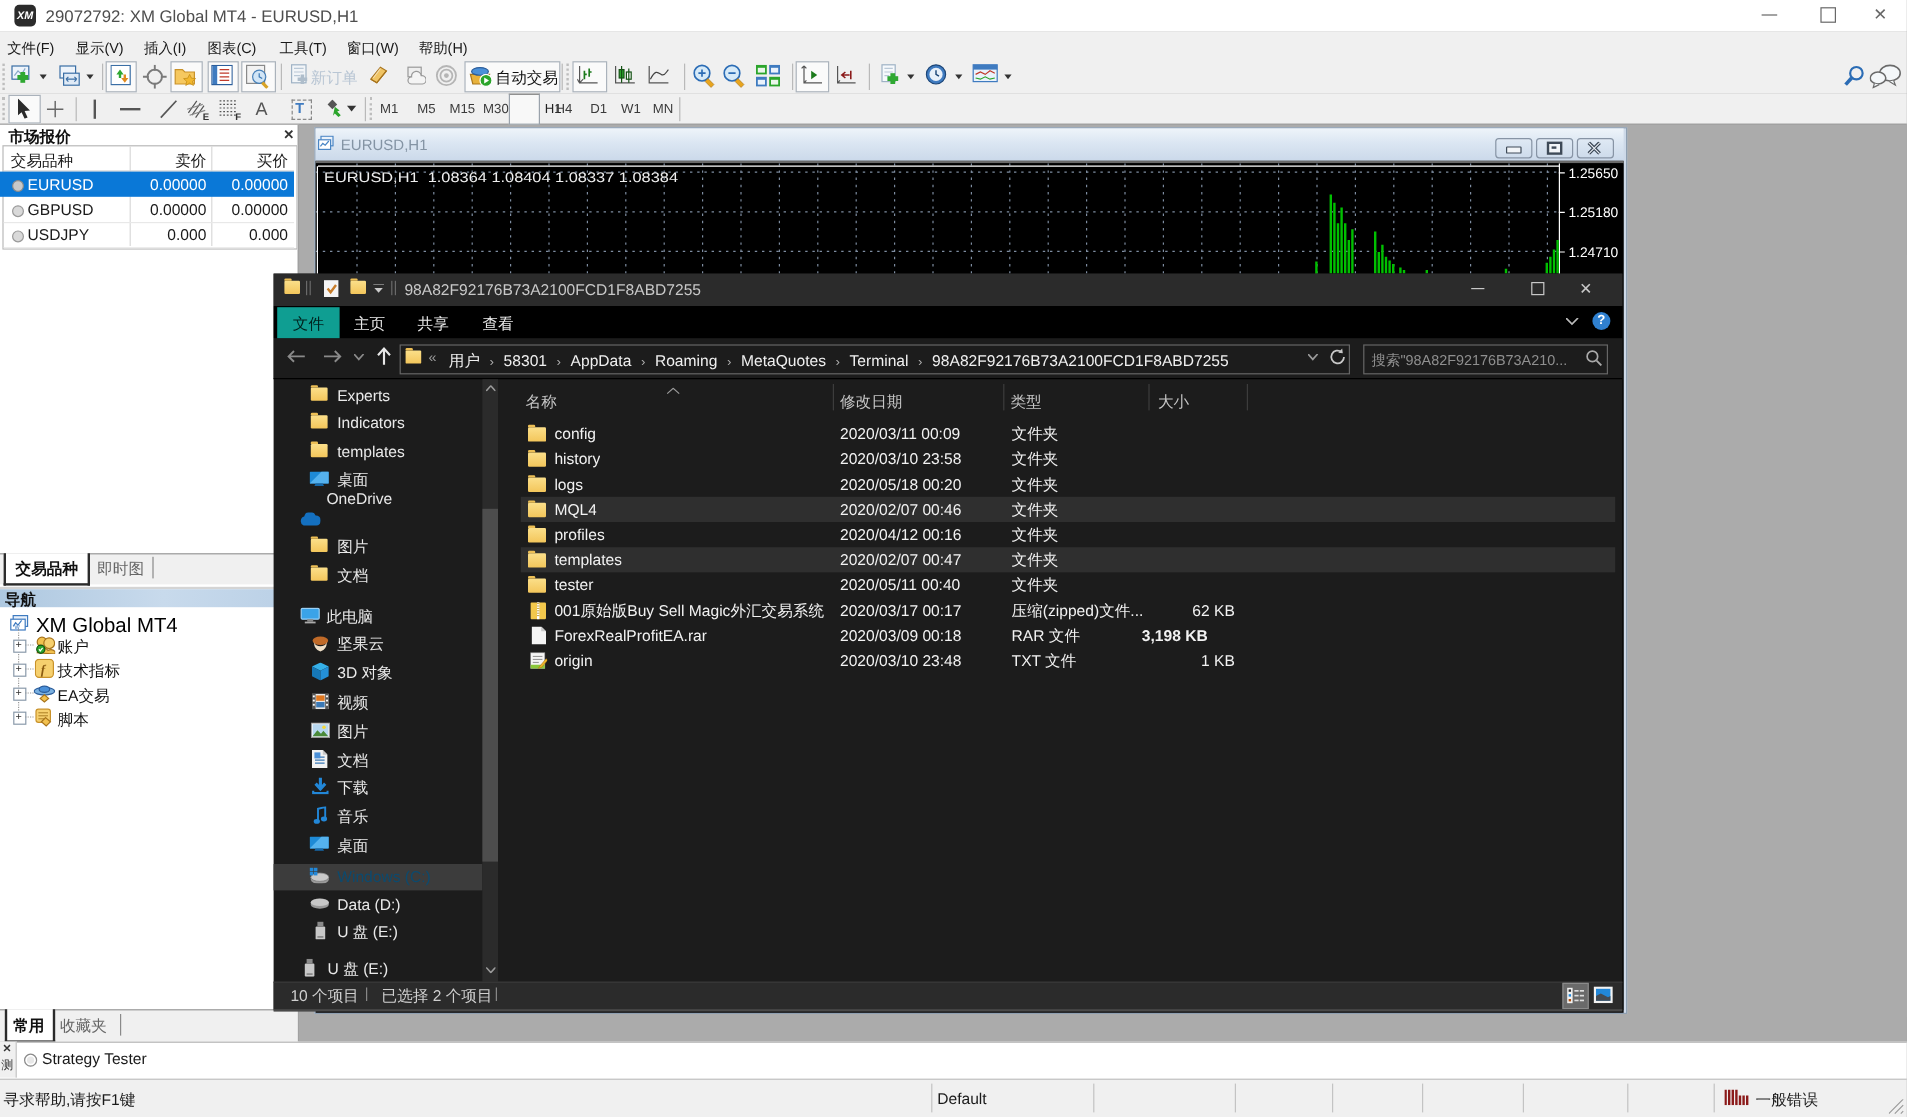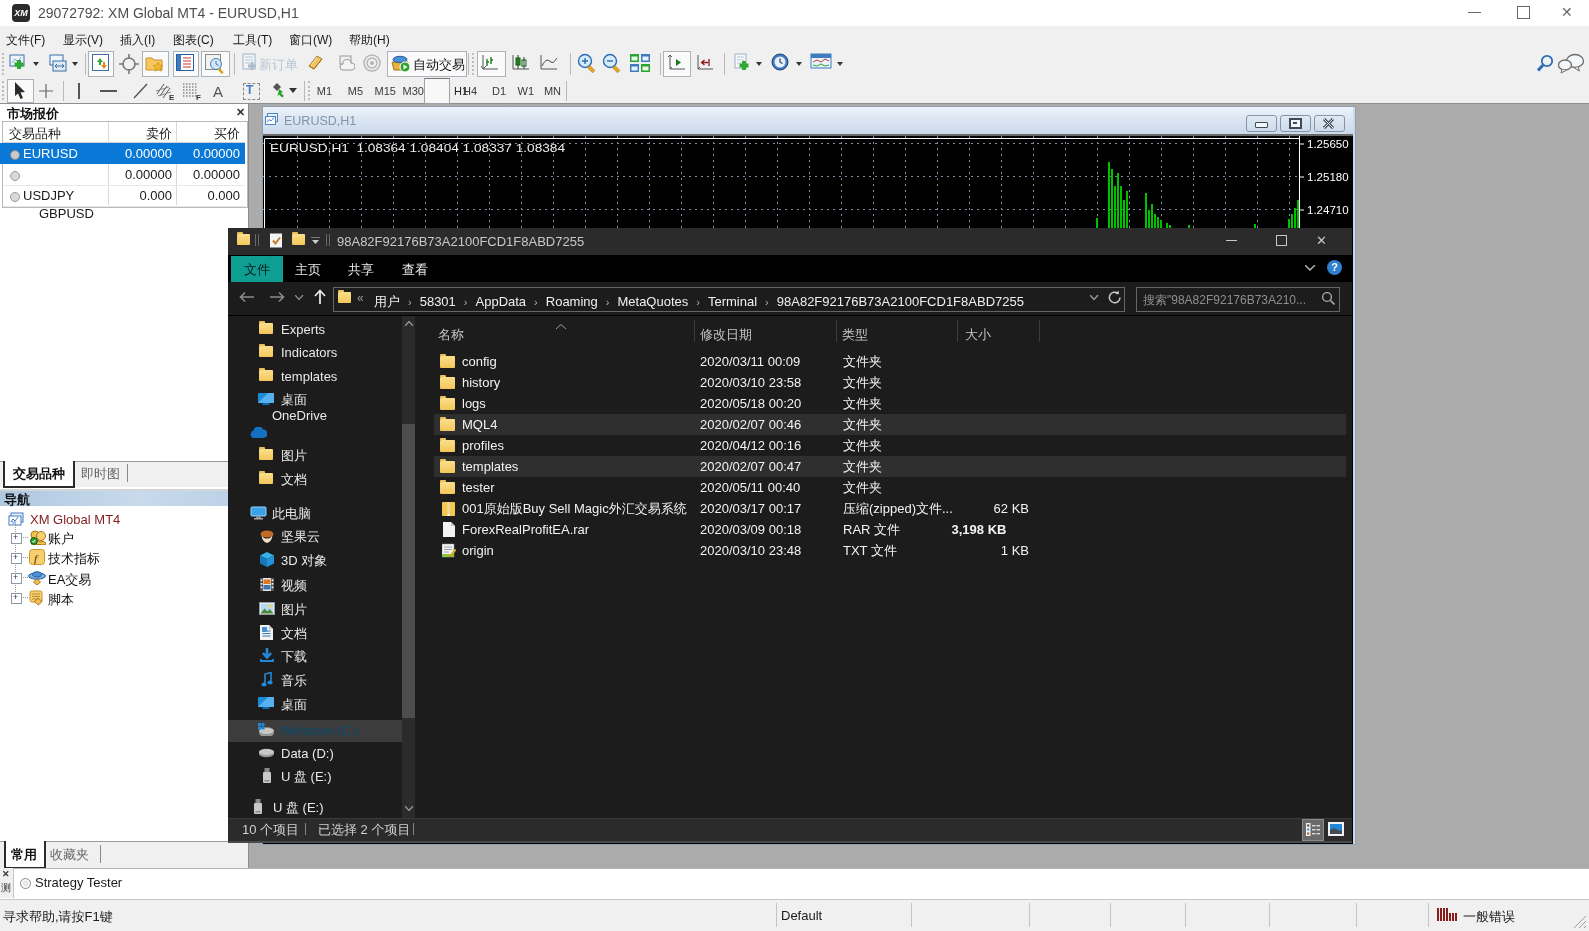--- a/index.html
+++ b/index.html
@@ -255,21 +255,21 @@
 <div class="abs" style="left:144px;top:125px;width:28px;font-size:13px;color:#1a1a1a;text-align:right;">卖价</div>
 <div class="abs" style="left:212px;top:125px;width:28px;font-size:13px;color:#1a1a1a;text-align:right;">买价</div>
 <div class="mrow" style="left:0;top:143px;width:245px;background:#0a78d7;color:#fff;">
   <span class="abs" style="left:10px;top:7px;width:8px;height:8px;border-radius:50%;background:#c9c9c9;border:1px solid #8a8a8a;"></span>
   <span class="abs" style="left:23px;">EURUSD</span>
     <span class="abs" style="left:100px;width:72px;text-align:right;">0.00000</span>
     <span class="abs" style="left:168px;width:72px;text-align:right;">0.00000</span>
 </div>
 <div class="mrow" style="left:3px;top:164px;width:242px;border-bottom:1px solid #e8e8e8;">
   <span class="abs" style="left:7px;top:7px;width:8px;height:8px;border-radius:50%;background:#d9d9d9;border:1px solid #9a9a9a;"></span>
-  <span class="abs" style="left:36px;margin-top:39px;">GBPUSD</span>
+  <span class="abs" style="left:20px;">GBPUSD</span>
     <span class="abs" style="left:97px;width:72px;text-align:right;">0.00000</span>
     <span class="abs" style="left:165px;width:72px;text-align:right;">0.00000</span>
 </div>
 <div class="mrow" style="left:3px;top:185px;width:242px;border-bottom:1px solid #e8e8e8;">
   <span class="abs" style="left:7px;top:7px;width:8px;height:8px;border-radius:50%;background:#d9d9d9;border:1px solid #9a9a9a;"></span>
   <span class="abs" style="left:20px;">USDJPY</span>
     <span class="abs" style="left:97px;width:72px;text-align:right;">0.000</span>
     <span class="abs" style="left:165px;width:72px;text-align:right;">0.000</span>
 </div>
 
@@ -282,21 +282,21 @@
 
 <div class="abs" style="left:0;top:489px;width:248px;height:2px;background:#d4d4d4;"></div>
 <div class="abs" style="left:0;top:491px;width:248px;height:15px;background:linear-gradient(90deg,#aec8e0 0%,#c8daec 55%,#bad0e6 100%);"></div>
 <div class="abs" style="left:4px;top:491px;font-size:13px;font-weight:bold;color:#111;">导航</div>
 <svg class="abs" style="left:8px;top:512px;" width="16" height="14">
     <rect x="3" y="1" width="12" height="9" fill="#eaf2fb" stroke="#3f7bc0"></rect>
     <rect x="1" y="4" width="12" height="9" fill="#fff" stroke="#3f7bc0"></rect>
     <path d="M3 10 l2-3 2 2 3-4" stroke="#3f7bc0" fill="none"></path>
     <text x="4" y="12" font-size="6" fill="#3f7bc0">w</text>
   </svg>
-<div class="abs" style="left:30px;top:512px;font-size:13px;color:#7f1d1d;">XM Global MT4</div>
+<div class="abs" style="left:30px;top:512px;font-size:17px;color:#000000;">XM Global MT4</div>
 <div class="abs" style="left:15px;top:524px;width:1px;height:68px;border-left:1px dotted #9a9a9a;"></div>
 <div class="abs" style="left:11px;top:533px;width:9px;height:9px;background:#fff;border:1px solid #8a9aaa;"></div>
 <div class="abs" style="left:13px;top:531.5px;font-size:9px;color:#333;">+</div>
 <div class="abs" style="left:21px;top:537px;width:7px;border-top:1px dotted #9a9a9a;"></div>
 <svg class="abs" style="left:29px;top:529px;" width="17" height="16">
     <circle cx="6" cy="6" r="4" fill="#f2c14e" stroke="#a8741c"></circle>
     <circle cx="12" cy="7" r="4.5" fill="#f6d06e" stroke="#a8741c"></circle>
     <path d="M2 15 a5 5 0 0 1 9-2 a5 5 0 0 1 6 1 l0 2 z" fill="#f2c14e" stroke="#a8741c"></path>
     <circle cx="5" cy="12" r="3.4" fill="#2ba52b" stroke="#145214"></circle>
     <path d="M3.5 12 l1 1.4 2-2.6" stroke="#fff" fill="none"></path>

